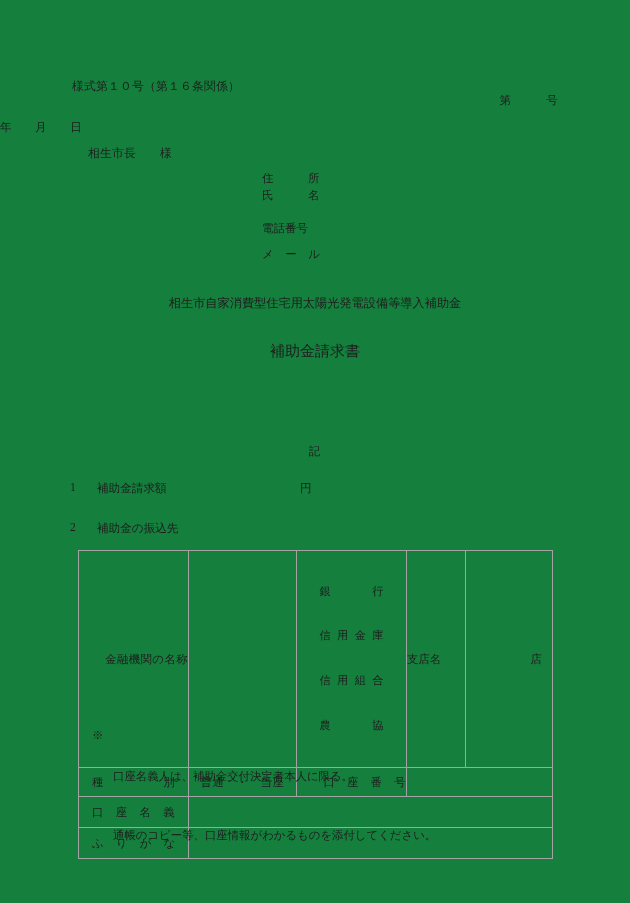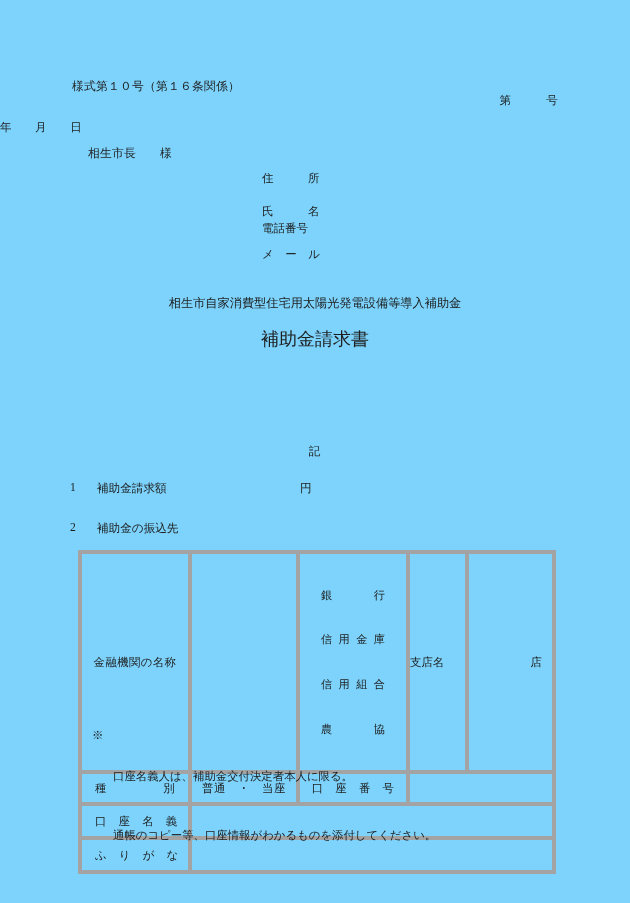--- a/index.html
+++ b/index.html
@@ -11,21 +11,21 @@
     width: 630px;
     height: 903px;
     position: relative;
     font-family: "Liberation Serif", "DejaVu Serif", serif;
     color: #1d1d1d;
     -webkit-font-smoothing: antialiased;
   }
   .page {
     position: absolute;
     inset: 0;
-    background: #7dd3fc;
+    background: #15803d;
     padding: 8px;
   }
   
   .t {
     position: absolute;
     white-space: pre;
     font-size: 11.5px;
     line-height: 1.5;
     letter-spacing: 0.2px;
   }
@@ -44,27 +44,27 @@
   #addressee  { left: 88px; top: 145px; font-size: 11.8px; }
 
   
   .applicant-field {
     position: absolute;
     left: 262px;
     white-space: pre;
     font-size: 11.5px;
   }
   #af0 { top: 171px; }
-  #af1 { top: 204px; }
+  #af1 { top: 188px; }
   #af2 { top: 221px; }
   #af3 { top: 247px; }
 
   
   #title-main { top: 295px; font-size: 12.2px; }
-  #title-sub  { top: 327px; font-size: 18px; }
+  #title-sub  { top: 342px; font-size: 15px; }
 
   
   #body-par {
     position: absolute;
     left: 70px;
     top: 371px;
     width: 492px;
     font-size: 11.6px;
     line-height: 1.62;
     text-align: justify;
@@ -86,27 +86,28 @@
   #bank-table {
     position: absolute;
     left: 78px;
     top: 550px;
     width: 474px;
     border-collapse: collapse;
     table-layout: fixed;
     font-size: 11.4px;
   }
   #bank-table td {
-    border: 4px solid #a3a3a3;
+    border: 1px solid #a3a3a3;
     padding: 0;
     vertical-align: middle;
     white-space: pre;
+    font-family: Liberation Mono, monospace;
   }
   .lbl {
-    text-align: center;
+    text-align: right;
     letter-spacing: 0.4px;
   }
   .lbl-spread {
     
     text-align: justify;
     text-align-last: justify;
     padding: 0 13px !important;
   }
   .cell-blank { background: transparent; }
   .banktype {

